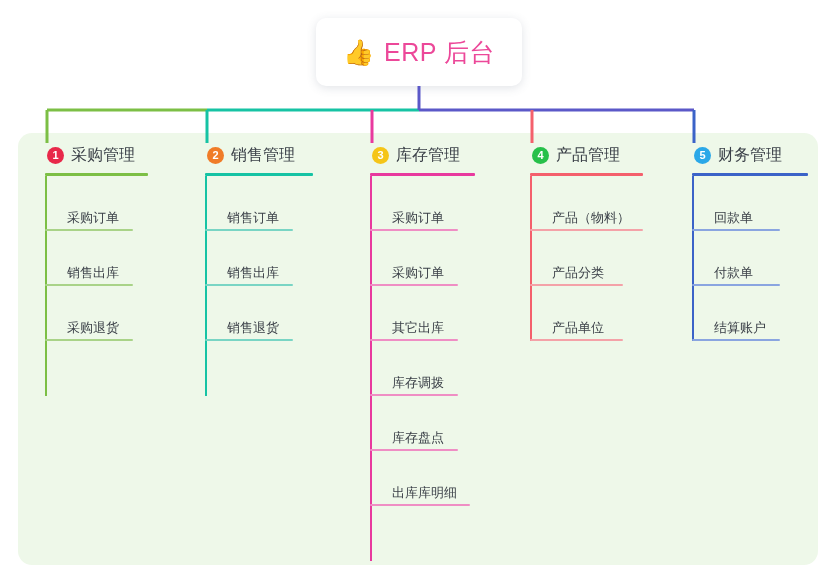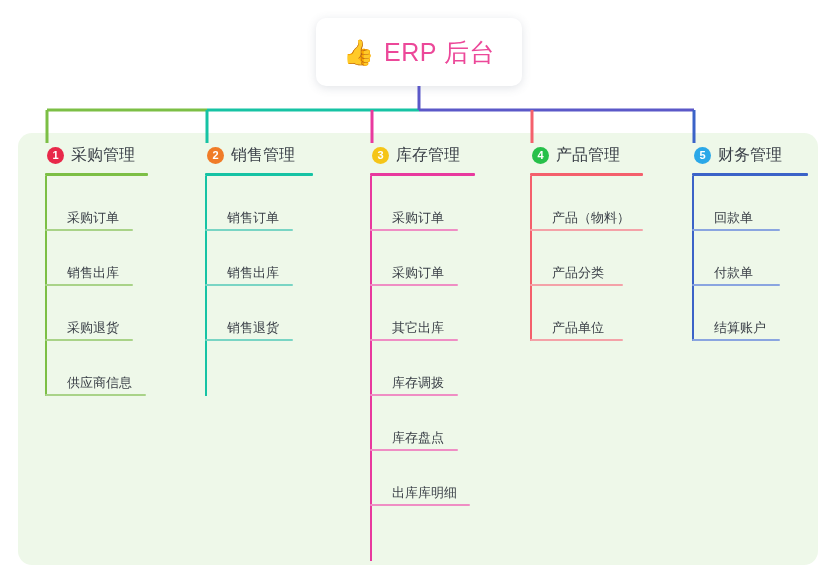--- a/index.html
+++ b/index.html
@@ -167,24 +167,20 @@
           <div class="leaf-rule" style="background: rgb(169, 211, 136); width: 88px;"></div>
         </div>
         <div class="leaf">
           <span class="leaf-label">销售出库</span>
           <div class="leaf-rule" style="background: rgb(169, 211, 136); width: 88px;"></div>
         </div>
         <div class="leaf">
           <span class="leaf-label">采购退货</span>
           <div class="leaf-rule" style="background: rgb(169, 211, 136); width: 88px;"></div>
         </div>
-        <div class="leaf">
-          <span class="leaf-label">供应商信息</span>
-          <div class="leaf-rule" style="background: rgb(169, 211, 136); width: 101px;"></div>
-        </div>
       </div>
     </div>
     <div class="branch" style="left: 205px;">
       <div class="branch-header">
         <span class="badge" style="background: rgb(240, 124, 40);">2</span>
         <span class="branch-title">销售管理</span>
       </div>
       <div class="header-rule" style="background: rgb(22, 195, 164); width: 108px;"></div>
       <div class="leaves">
         <div class="spine" style="background: rgb(22, 195, 164); height: 220px;"></div>

